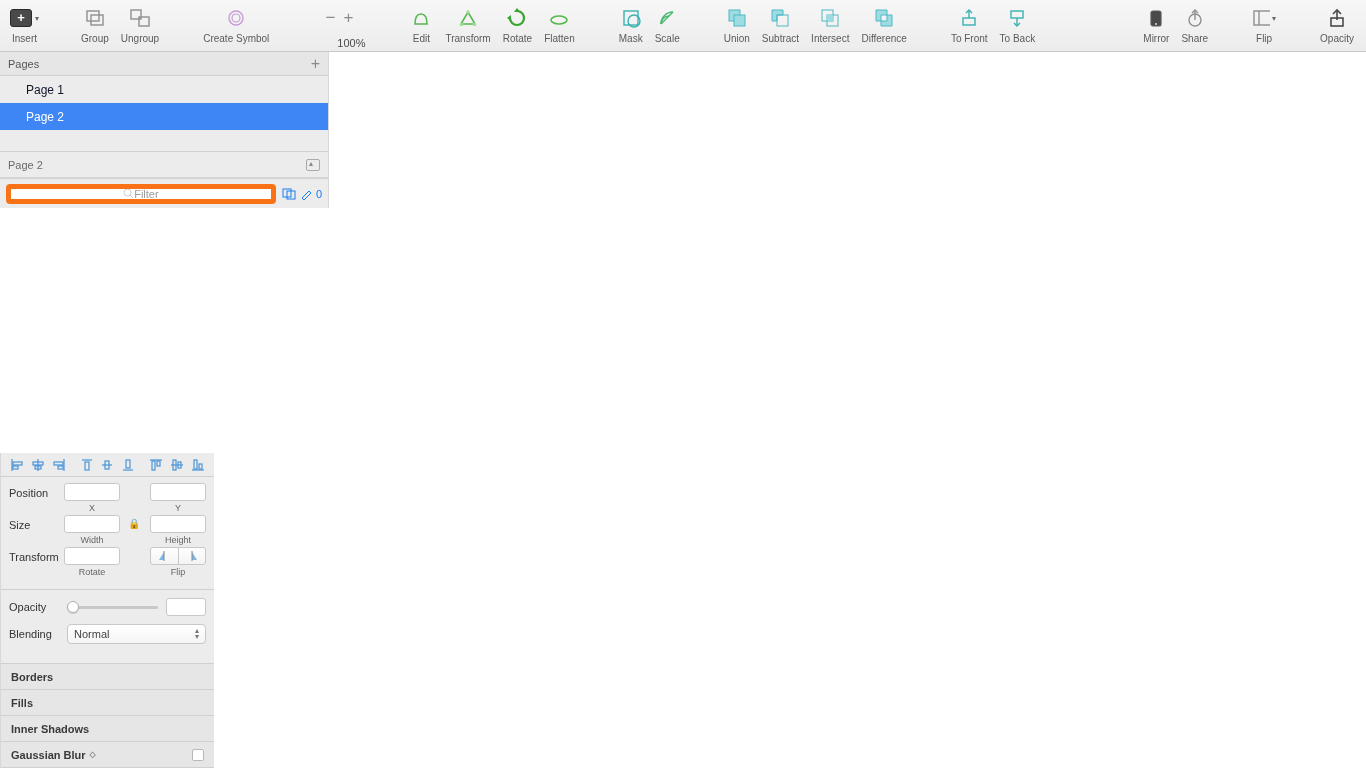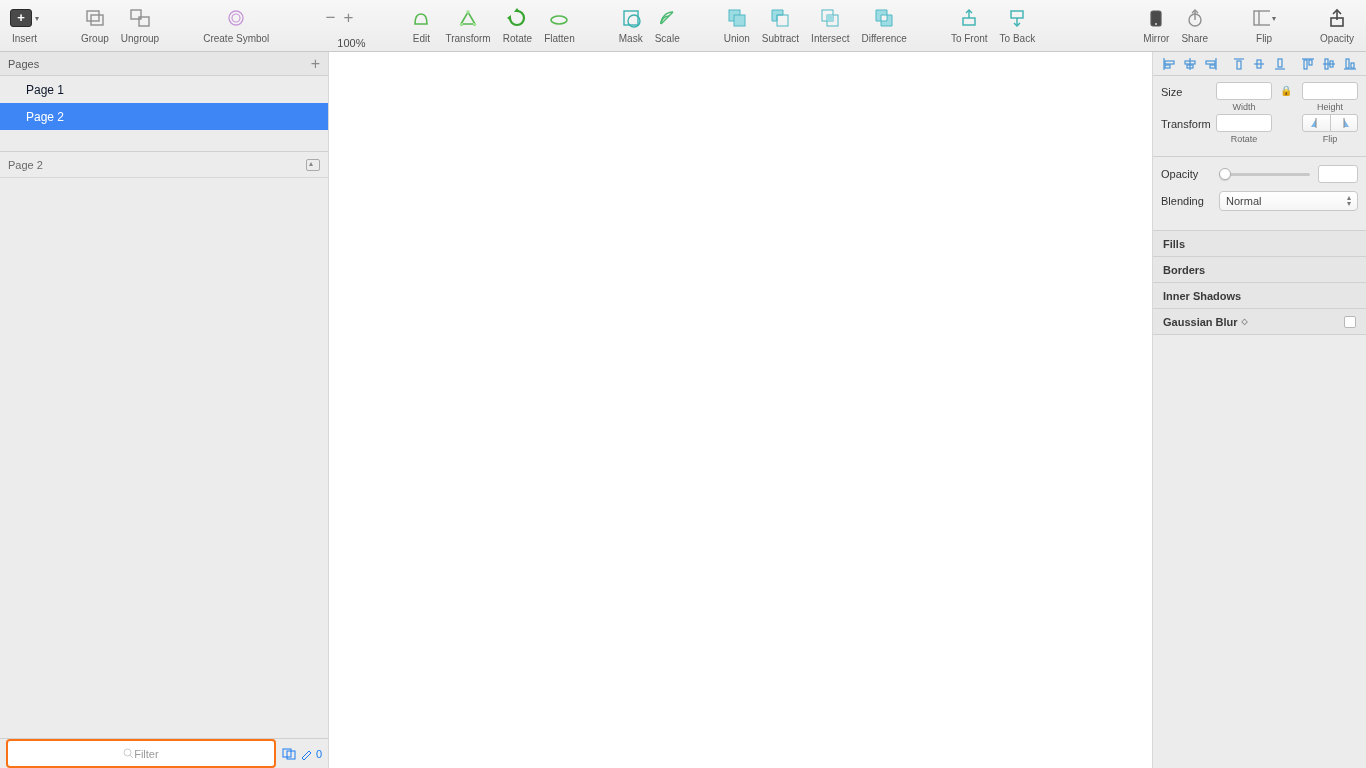--- a/index.html
+++ b/index.html
@@ -15,40 +15,40 @@
 .tb-mini { display:flex; align-items:center; }
 .tb-mini span.pm { font-size: 17px; color:#8a8a8a; padding:0 4px; line-height:18px;}
 .zoom-label { font-size: 11px; color:#4a4a4a; margin-top:4px;margin-left:24px;}
 
 .insert-btn { background:#4a4a4a; border:1px solid #2a2a2a; border-radius:3px; width:22px; height:18px; position:relative; display:flex; align-items:center; justify-content:center;}
 .insert-btn::after{content:"+"; color:#fff; font-size:13px; font-weight:bold; line-height:12px;}
 .insert-wrap{display:flex;align-items:center;}
 .insert-caret{font-size:8px;color:#6a6a6a;margin-left:3px;}
 
 
-.main { display: flex; height: calc(768px - 52px); }
+.main { display: flex; height: calc(768px - 52px); flex-direction: column; }
 .left { width: 329px; background: #ececec; border-right: 1px solid #d8d8d8; display: flex; flex-direction: column; }
 .canvas { flex: 1; background: #fff; }
 .right { width: 214px; background: #ececec; border-left: 1px solid #d8d8d8; display: flex; flex-direction: column; }
 
 
 .pages-header { height: 24px; background: #e6e6e6; border-bottom: 1px solid #d0d0d0; display: flex; align-items: center; padding: 0 8px; color:#555; }
 .pages-header .title { flex: 1; font-size: 11px; }
 .pages-header .plus { font-size: 16px; color: #8a8a8a; cursor: default; line-height:14px;}
 .page-row { height: 27px; display: flex; align-items: center; padding-left: 26px; font-size: 12px; color:#0f172a; }
 .page-row.selected { background: #3e86f5; color: #fff; }
 .page-row:not(.selected) { background: #ececec; }
 .pages-gap { height: 22px; border-bottom: 1px solid #d0d0d0; }
 .layers-header { height: 26px; display: flex; align-items: center; padding: 0 8px; color:#6a6a6a; border-bottom:1px solid #d8d8d8;}
 .layers-header .title { flex: 1; font-size: 11px; }
 .layers-header .tri { width:14px; height:12px; border:1px solid #aaa; border-radius:2px; position:relative;}
 .layers-header .tri::after{content:"▴"; font-size:8px; position:absolute; left:2px; top:-1px; color:#888;}
 .layers-body { flex: 1; }
 .left-footer { height: 30px; border-top: 1px solid #d0d0d0; display: flex; align-items: center; padding: 0 6px; gap:6px;}
-.filter-box { flex: 1; height: 29px; background: #fff; border: 2px solid #f97316; border-radius: 4px; display: flex; align-items: center; justify-content: center; color: #9a9a9a; font-size: 11px; gap:0;}
+.filter-box { flex: 1; height: 20px; background: #fff; border: 5px solid #f97316; border-radius: 4px; display: flex; align-items: center; justify-content: center; color: #9a9a9a; font-size: 11px; gap:0;}
 .filter-box svg { opacity:.45;}
 .footer-icons { display:flex; align-items:center; gap:4px; color:#1b7df0; font-size:11px;}
 .footer-icons svg { stroke:#1b7df0; }
 
 
 .align-row { height: 24px; background: #ececec; border-bottom: 1px solid #d0d0d0; display: flex; align-items: center; padding: 0 6px; gap: 1px; }
 .align-row .aicon { width: 20px; height: 18px; display: flex; align-items: center; justify-content: center; cursor:default;}
 .align-row .asep { width: 6px; }
 
 
@@ -404,20 +404,34 @@
       <div class="aicon">
           <svg width="14" height="14">
             <line x1="1" y1="12" x2="13" y2="12" class="stroke-blue"></line>
             <rect x="3" y="2" width="3" height="9" class="stroke-blue"></rect>
             <rect x="8" y="6" width="3" height="5" class="stroke-blue"></rect>
           </svg>
         </div>
     </div>
 
     <div class="geo">
+      <div class="geo-row">
+        <div class="geo-label">Position</div>
+        <div class="geo-fields">
+          <div class="geo-col">
+              <div class="geo-input"></div>
+              <div class="geo-sublabel">X</div>
+            </div>
+          <div style="width:10px"></div>
+          <div class="geo-col">
+              <div class="geo-input"></div>
+              <div class="geo-sublabel">Y</div>
+            </div>
+        </div>
+      </div>
       <div class="geo-row">
         <div class="geo-label">Size</div>
         <div class="geo-fields">
           <div class="geo-col">
               <div class="geo-input"></div>
               <div class="geo-sublabel">Width</div>
             </div>
           <div class="lock">🔒</div>
           <div class="geo-col">
               <div class="geo-input"></div>
@@ -465,24 +479,24 @@
       <div class="ob-row" style="margin-bottom:9px">
         <div class="ob-label">Blending</div>
         <div class="select">
           <span>Normal</span>
           <span class="caret">▴<br>▾</span>
         </div>
       </div>
     </div>
 
     <div class="sec">
+        <span>Borders</span>
+      </div>
+    <div class="sec">
         <span>Fills</span>
-      </div>
-    <div class="sec">
-        <span>Borders</span>
       </div>
     <div class="sec">
         <span>Inner Shadows</span>
       </div>
     <div class="sec">
       <span>Gaussian Blur</span>
       <span class="updown" style="margin-left:4px">◇</span>
       <div class="right-ctrl">
           <div class="chk"></div>
         </div>

